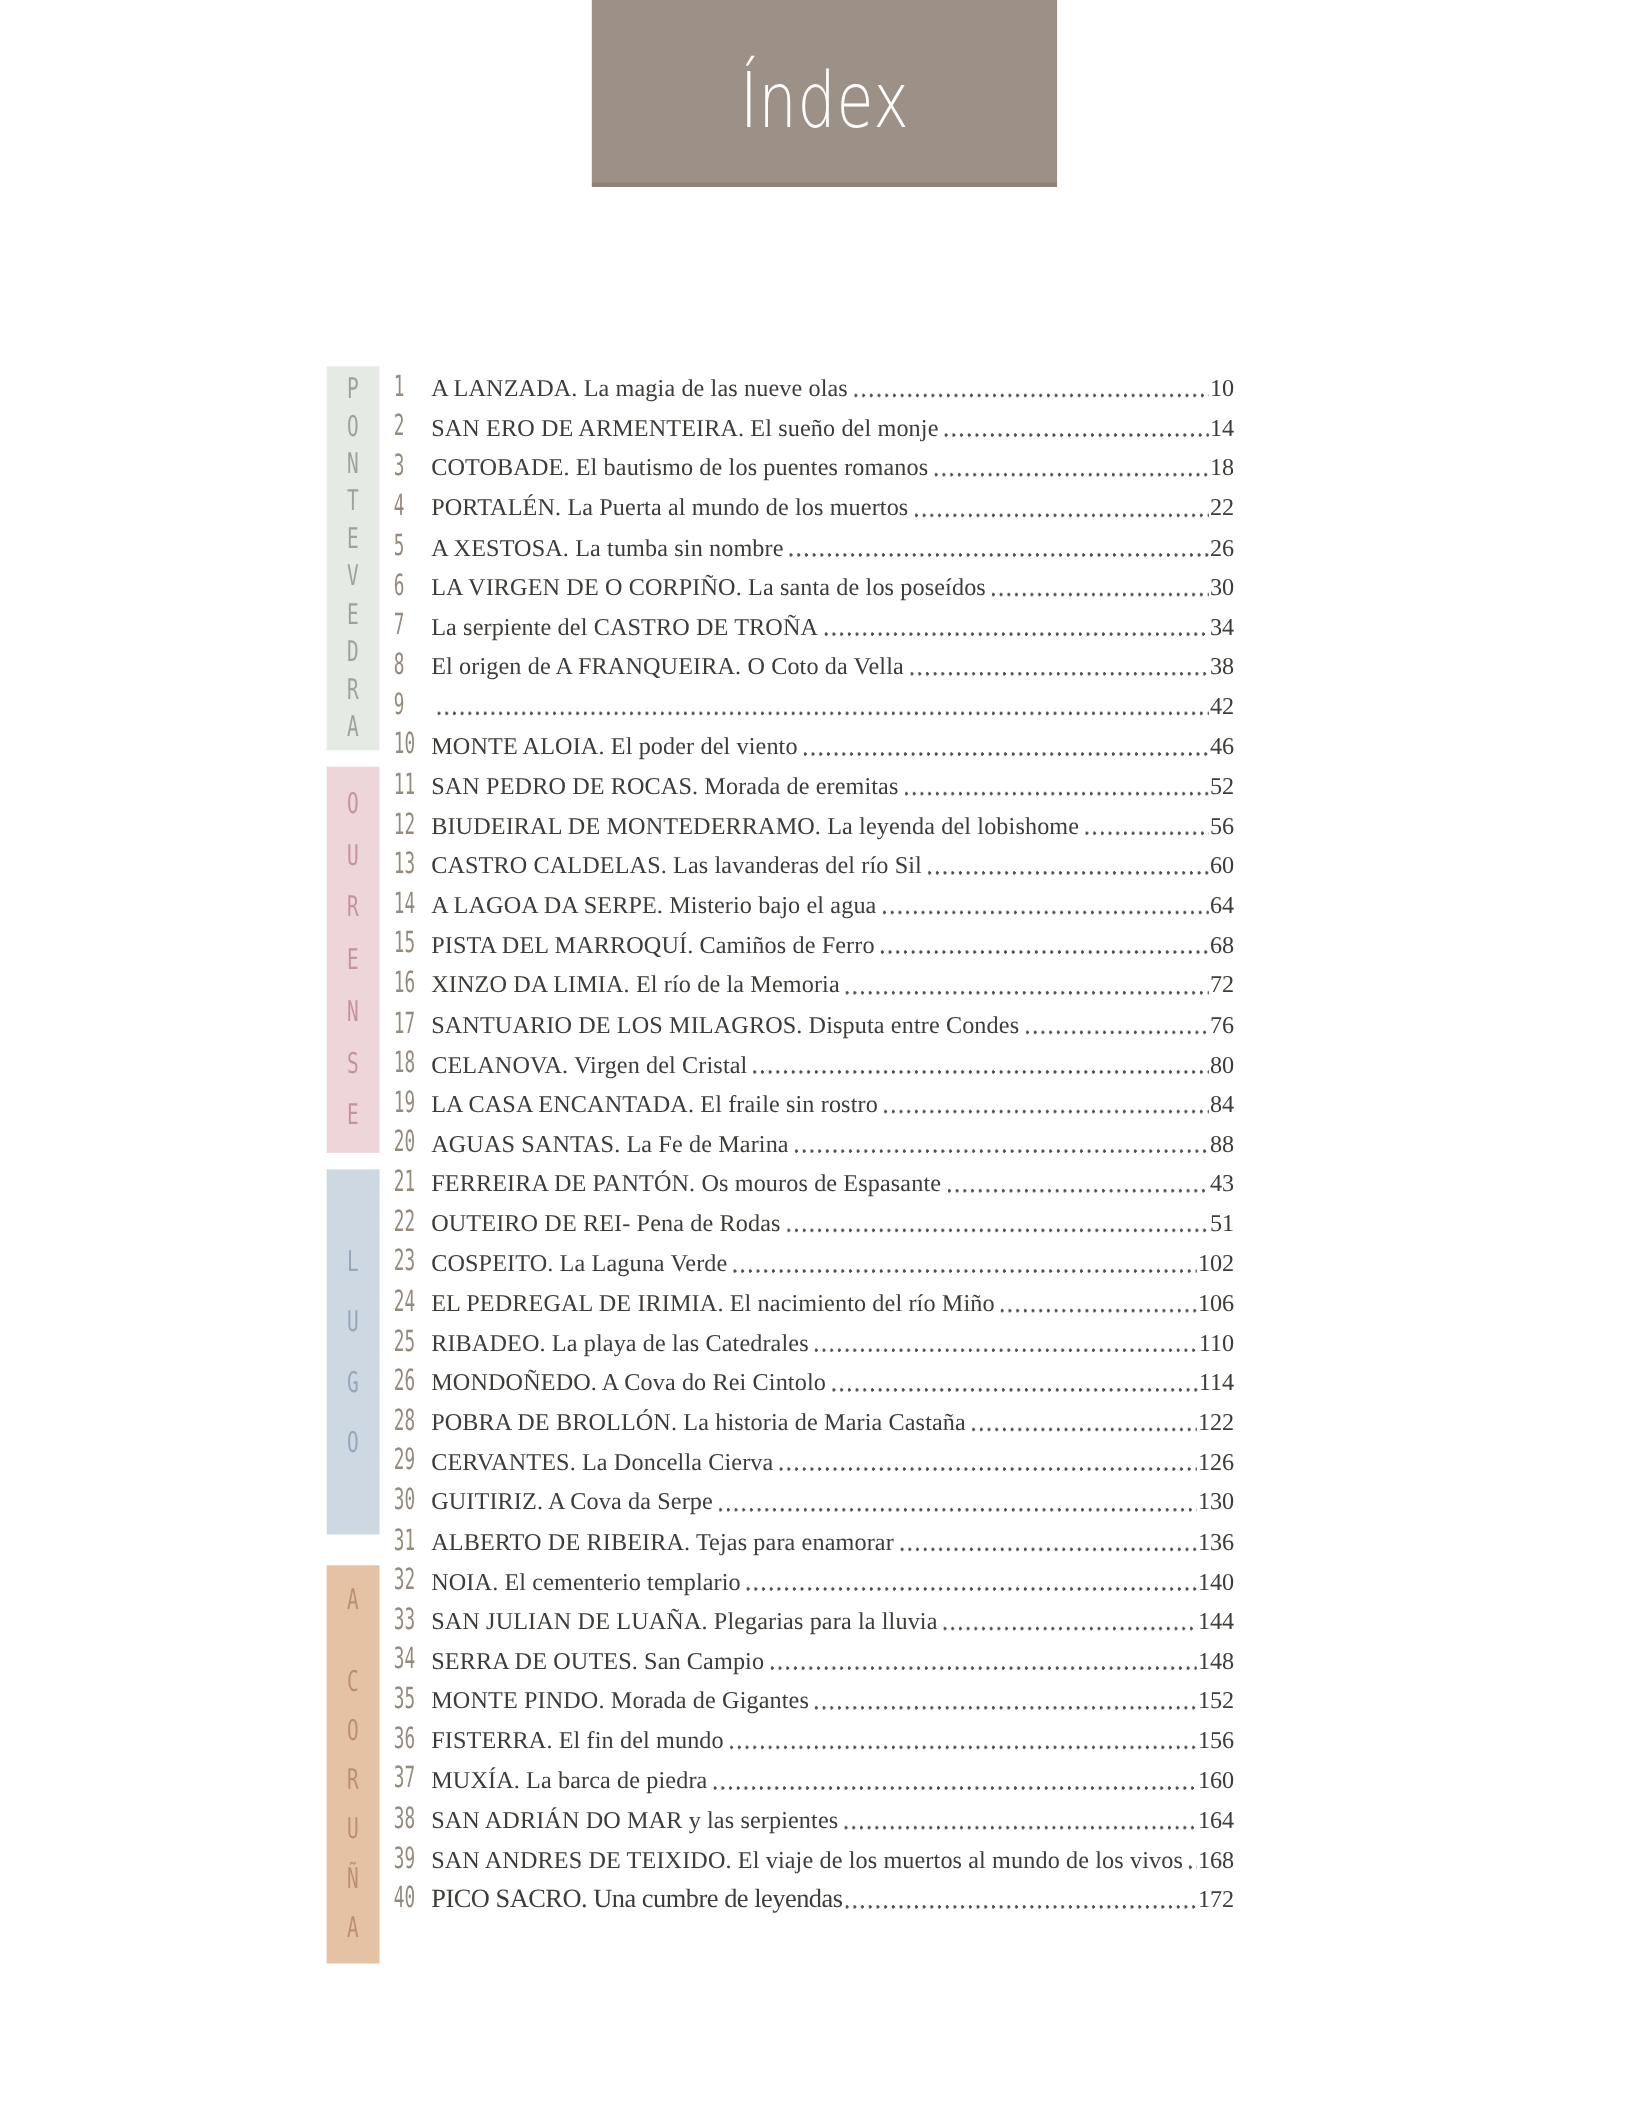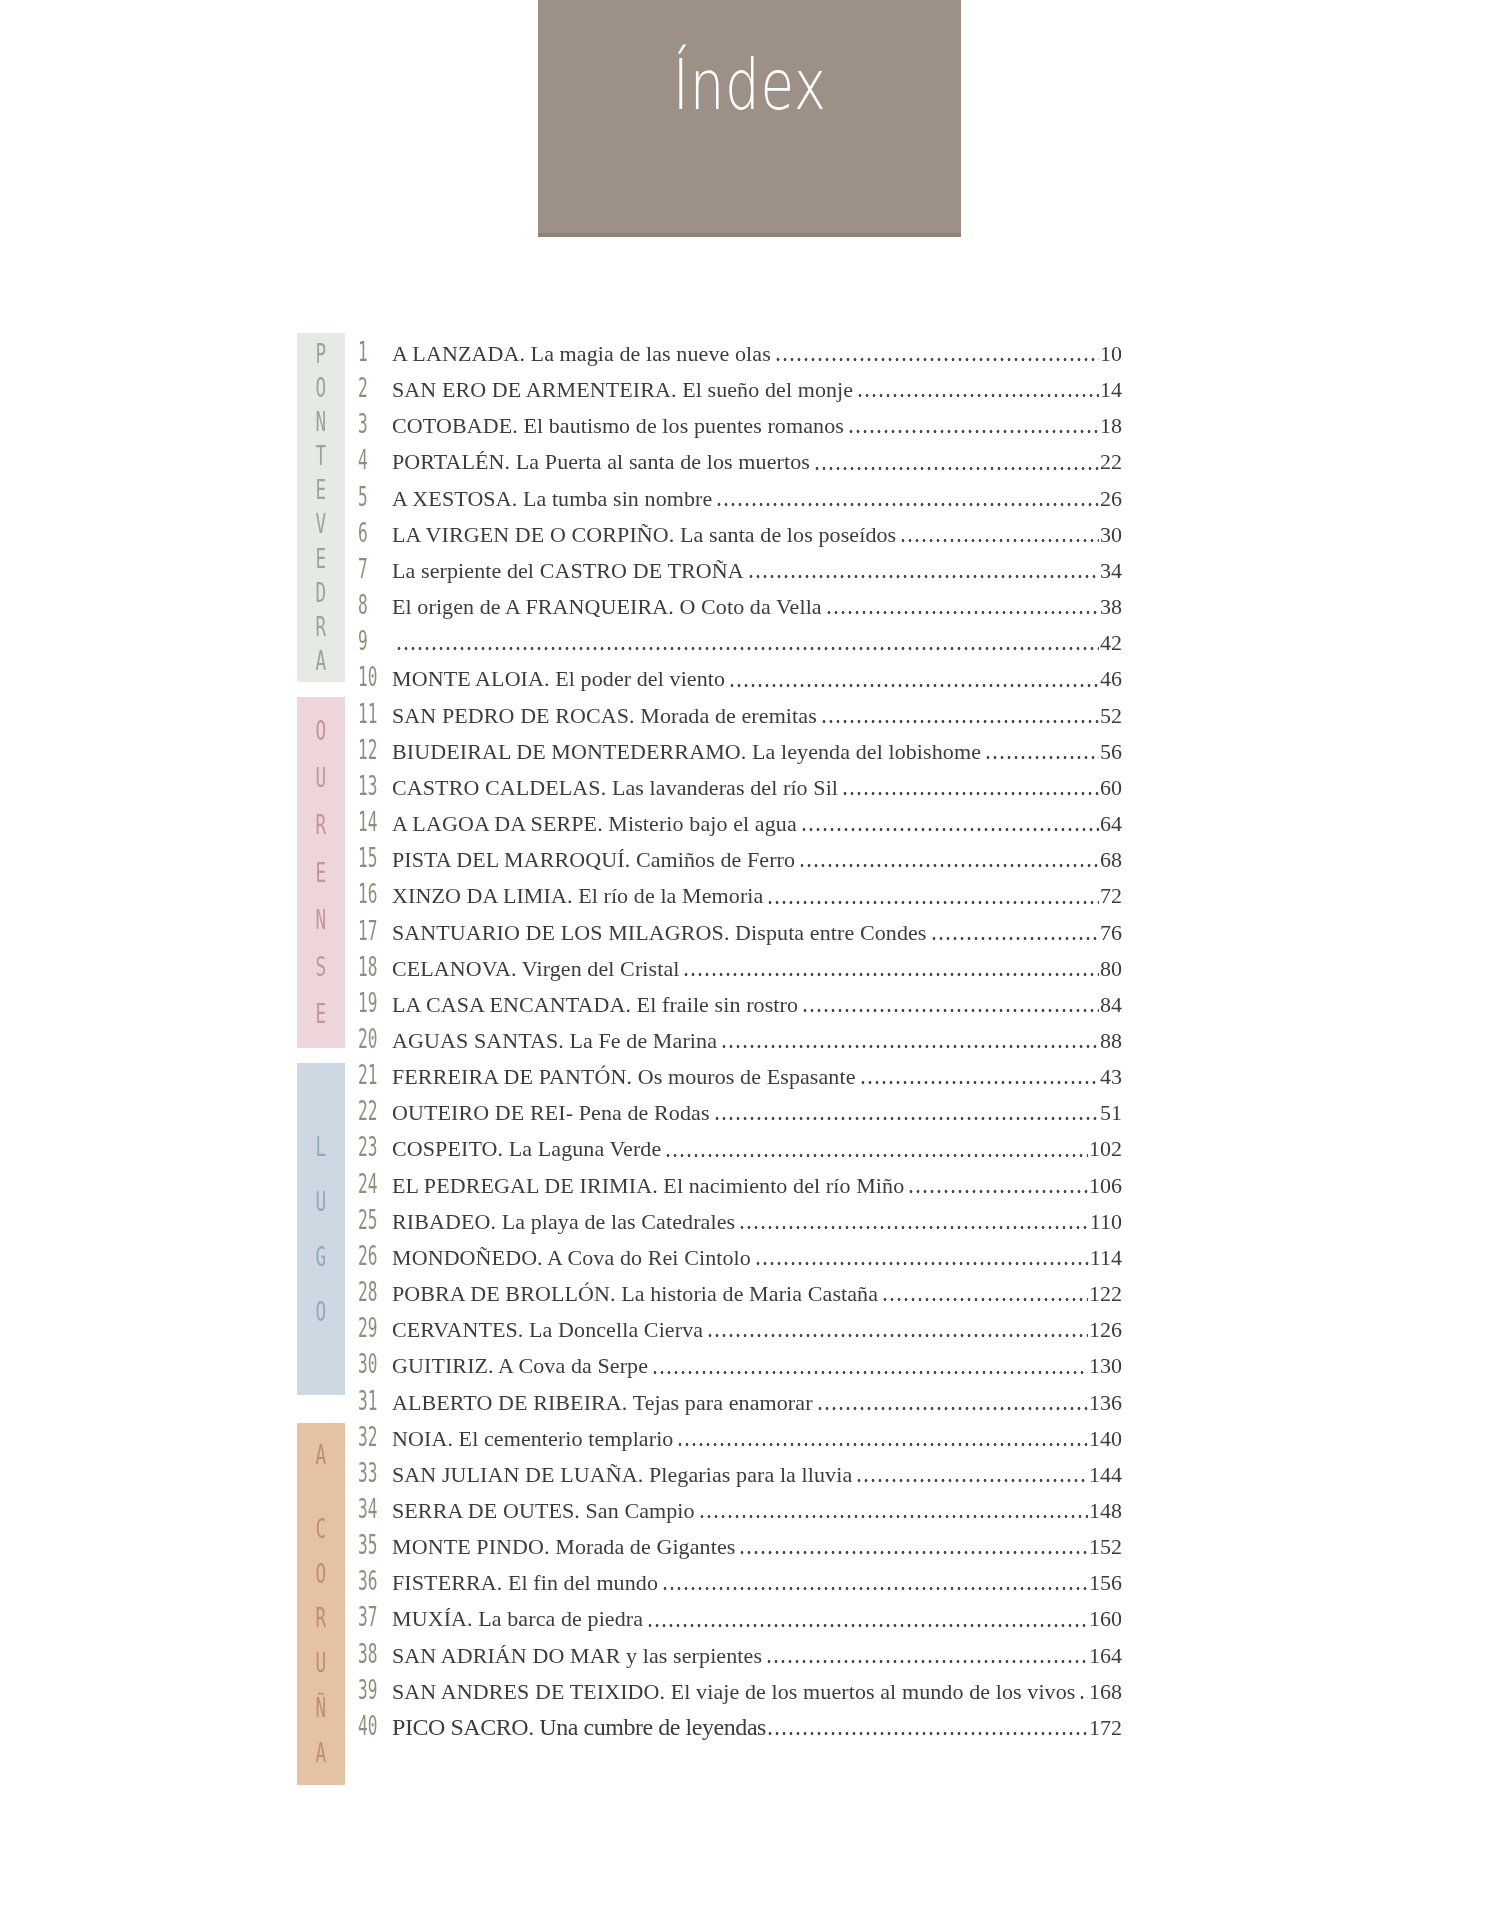--- a/index.html
+++ b/index.html
@@ -8,26 +8,26 @@
     width:1500px;height:1922px;
     background:#ffffff;
     overflow:hidden;
     font-family:"Liberation Serif", serif;
   }
 
   
   .header-box{
     position:absolute;
     left:538px;top:0;
-    width:423px;height:237px;
+    width:423px;height:170px;
     background:var(--header-bg,#9d9087);
     box-shadow:inset 0 -4px 0 rgba(60,48,38,0.14);
-    display:flex;align-items:center;justify-content:center;
+    display:flex;align-items:flex-end;justify-content:center;
     box-sizing:border-box;
-    padding-bottom:68px;
+    padding-bottom:44px;
   }
   .header-title{
     color:var(--header-text,#ffffff);
     font-family:"DejaVu Sans", sans-serif;
     font-weight:200;
     font-size:70px;
     line-height:1;
     letter-spacing:1px;
     display:inline-block;
     transform:scale(0.78,1.0);
@@ -163,21 +163,21 @@
     <span class="pagenum">14</span>
   </div>
       <div class="toc-row">
     <span class="num">3</span>
     <span class="title">COTOBADE. El bautismo de los puentes romanos</span>
     <span class="dots"></span>
     <span class="pagenum">18</span>
   </div>
       <div class="toc-row">
     <span class="num">4</span>
-    <span class="title">PORTALÉN. La Puerta al santa de los muertos</span>
+    <span class="title">PORTALÉN. La Puerta al mundo de los muertos</span>
     <span class="dots"></span>
     <span class="pagenum">22</span>
   </div>
       <div class="toc-row">
     <span class="num">5</span>
     <span class="title">A XESTOSA. La tumba sin nombre</span>
     <span class="dots"></span>
     <span class="pagenum">26</span>
   </div>
       <div class="toc-row">

